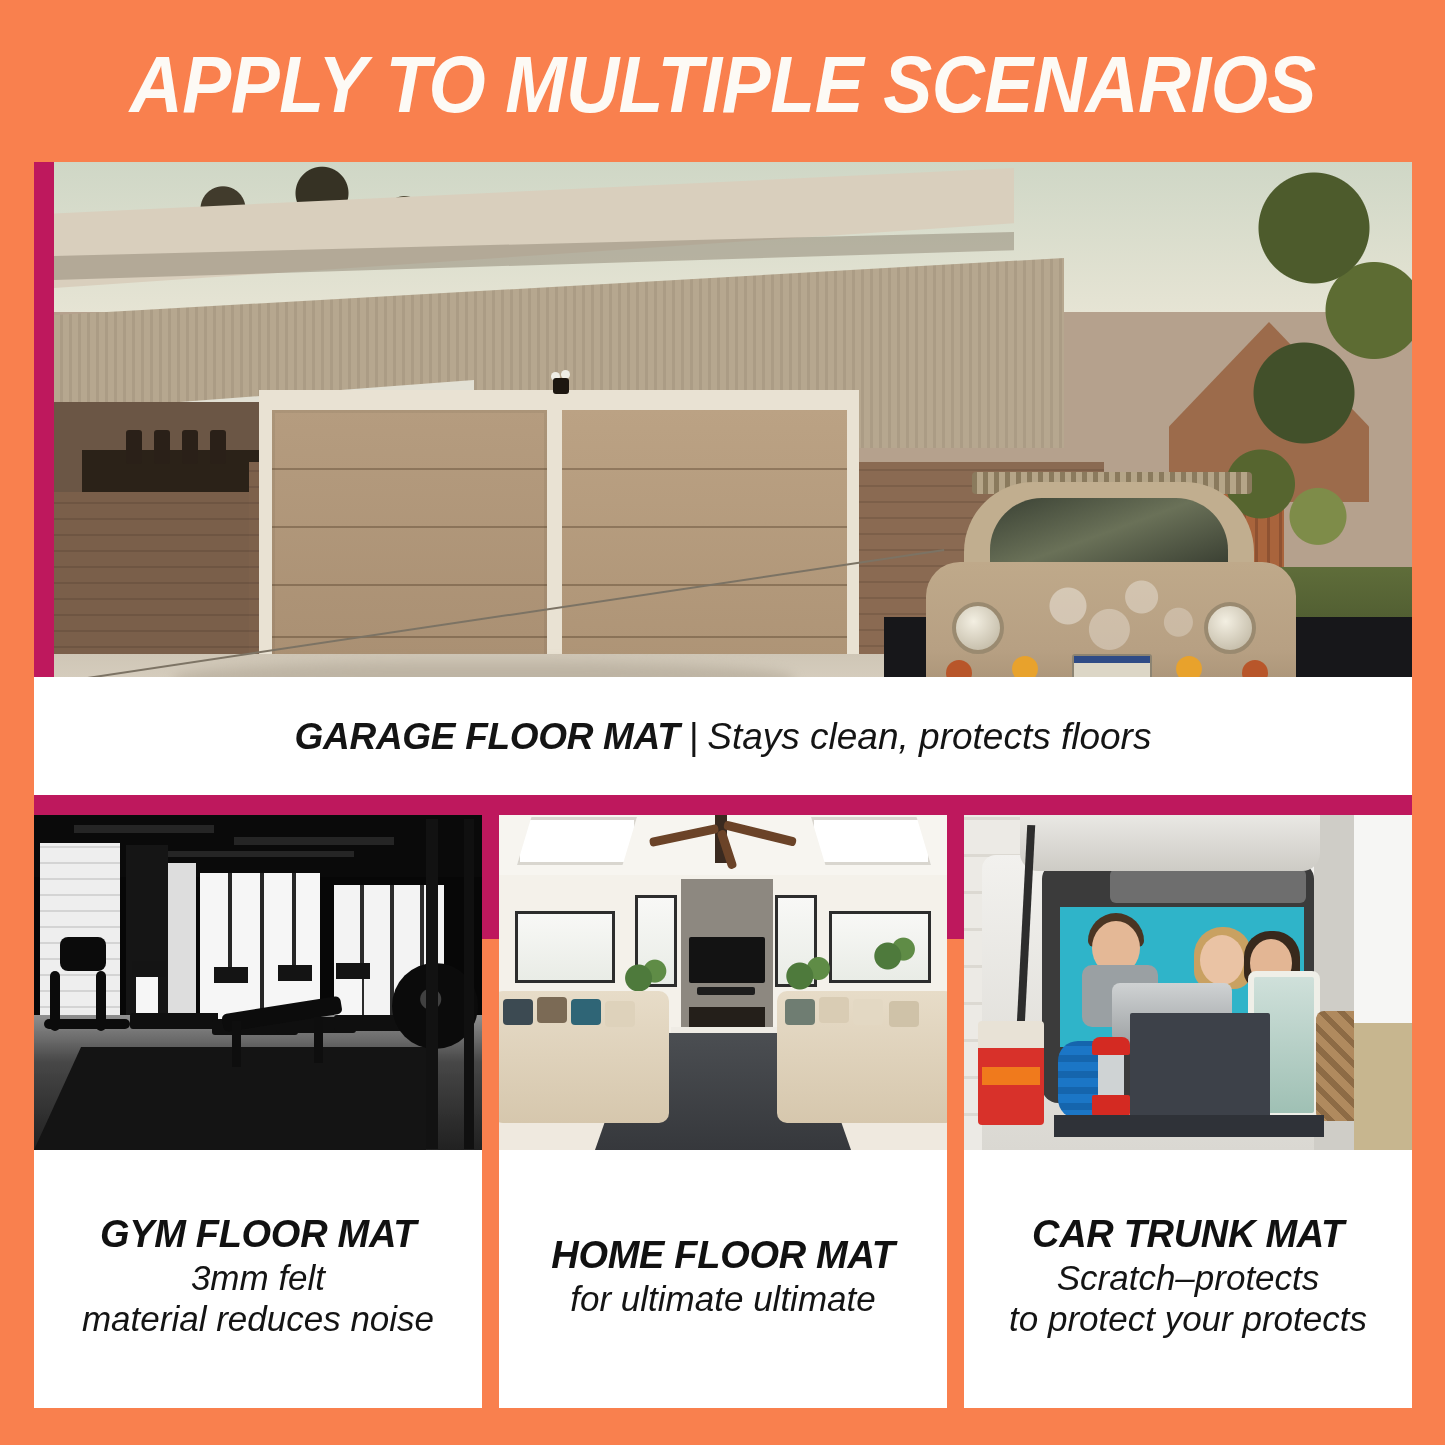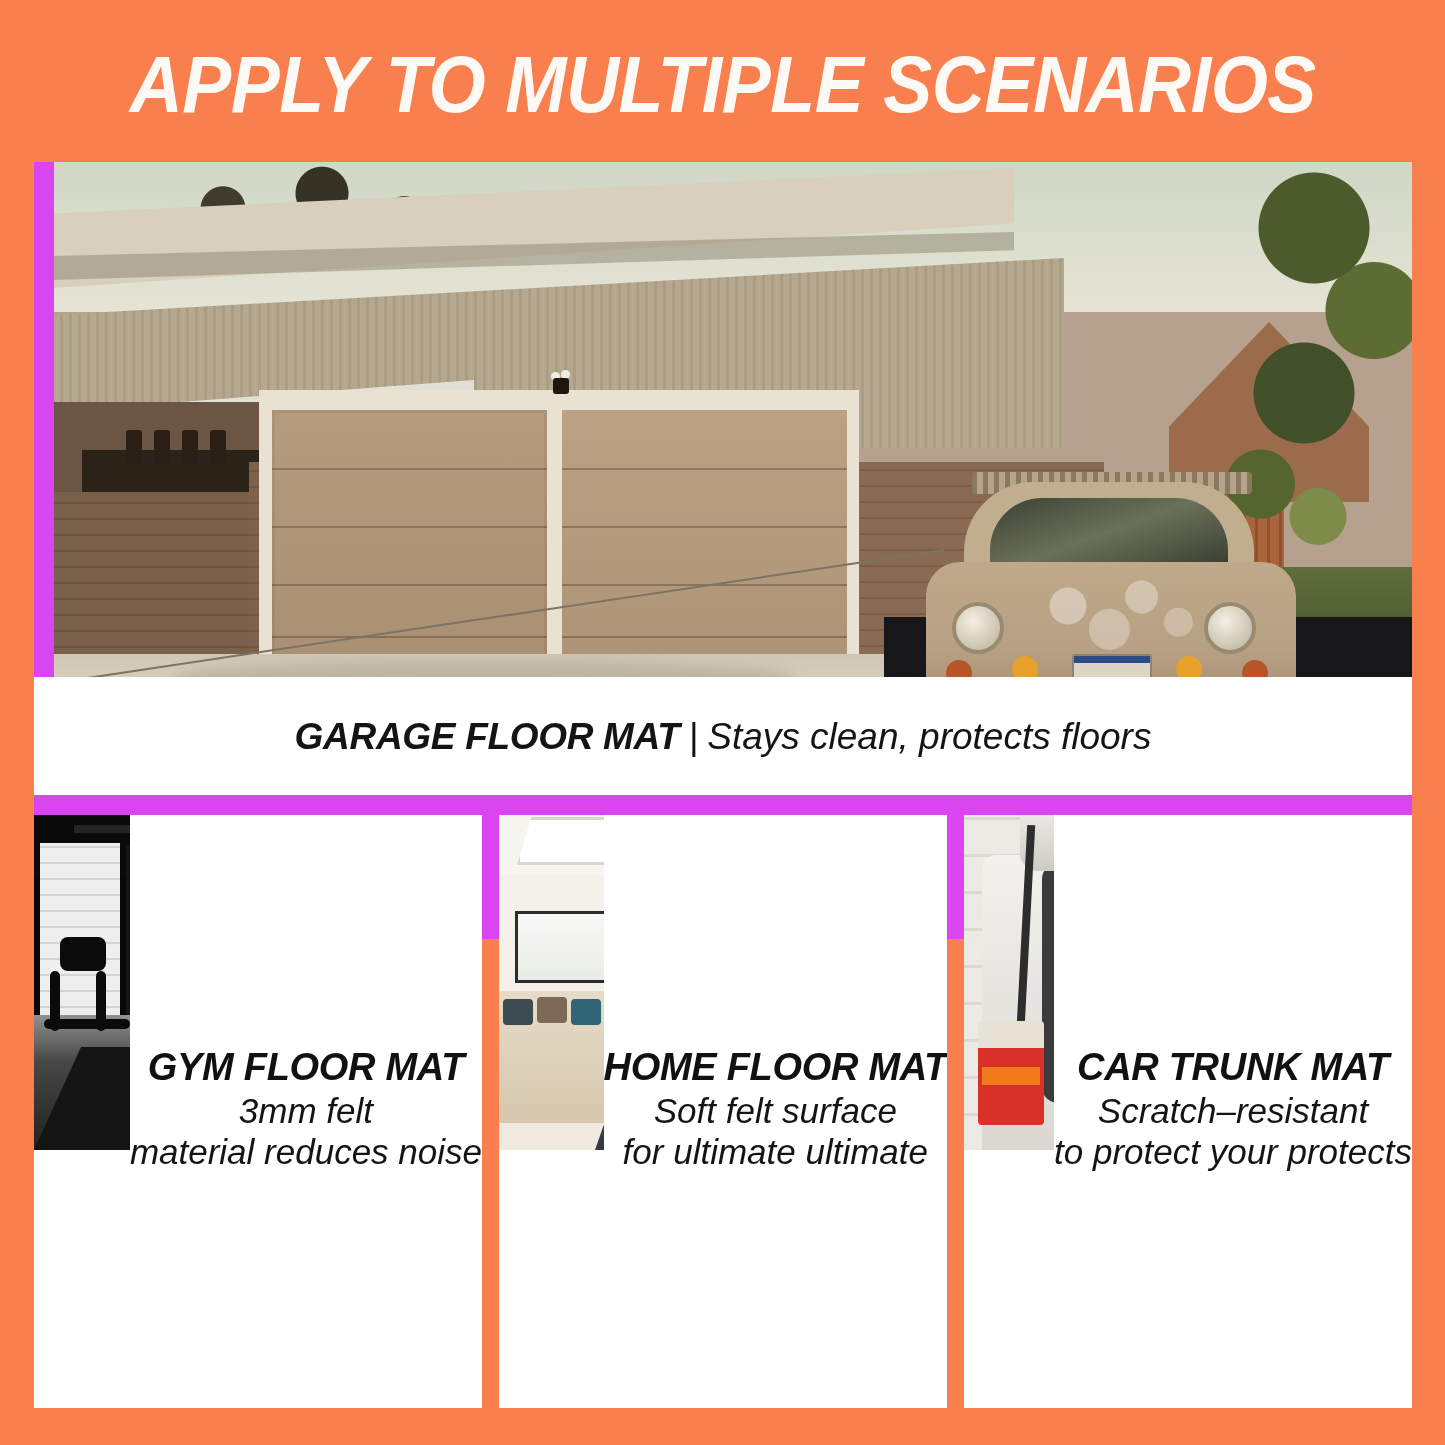--- a/index.html
+++ b/index.html
@@ -32,21 +32,21 @@
     white-space: nowrap;
     line-height: 1;
     margin-top: 6px;
   }
 
   
   .card-top {
     position: absolute;
     left: 34px; top: 162px;
     width: 1378px; height: 777px;
-    background: #d946ef;
+    background: #be185d;
     overflow: hidden;
     padding-left: 20px;
   }
   .photo-garage {
     position: relative;
     width: 1378px; height: 515px;
     overflow: hidden;
     background: #b5a18d;
   }
   .cap-top {
@@ -67,21 +67,21 @@
   .row-bottom {
     position: absolute;
     left: 34px; top: 815px;
     width: 1378px; height: 593px;
     display: flex;
     gap: 17px;
   }
   .card {
     width: 448px; height: 593px;
     background: #fff;
-    display: flex; flex-direction: row;
+    display: flex; flex-direction: column;
     overflow: hidden;
   }
   .card .photo { width: 448px; height: 335px; overflow: hidden; position: relative; }
   .card .cap {
     flex: 1;
     display: flex; flex-direction: column;
     align-items: center; justify-content: center;
     padding-bottom: 6px;
     background: #fff;
   }
@@ -470,21 +470,20 @@
         </div>
         <div class="abs lr-sofaR">
           <div class="pil" style="left:8px;top:8px;background:#6f7d72"></div>
           <div class="pil" style="left:42px;top:6px;background:#d9ccb4"></div>
           <div class="pil" style="left:76px;top:8px;background:#e3d8c3"></div>
           <div class="pil" style="left:112px;top:10px;background:#cfc2a8"></div>
         </div>
       </div>
       <div class="cap">
         <div class="cap-title">HOME FLOOR MAT</div>
-        <div class="cap-sub">Soft felt surface</div>
         <div class="cap-sub">for ultimate ultimate</div>
       </div>
     </div>
 
     <div class="card">
       <div class="photo tk">
         <div class="abs tk-garage"></div>
         <div class="abs tk-bg"></div>
         <div class="abs tk-body"></div>
         <div class="abs tk-open"></div>
@@ -510,19 +509,19 @@
           <div class="top"></div>
             <div class="mid"></div>
             <div class="bot"></div>
         </div>
         <div class="abs tk-blanket"></div>
         <div class="abs tk-floorpad"></div>
         <div class="abs tk-person"></div>
       </div>
       <div class="cap">
         <div class="cap-title">CAR TRUNK MAT</div>
-        <div class="cap-sub">Scratch–resistant</div>
+        <div class="cap-sub">Scratch–protects</div>
         <div class="cap-sub">to protect your protects</div>
       </div>
     </div>
 
   </div>
 </div>
 
 </body></html>

